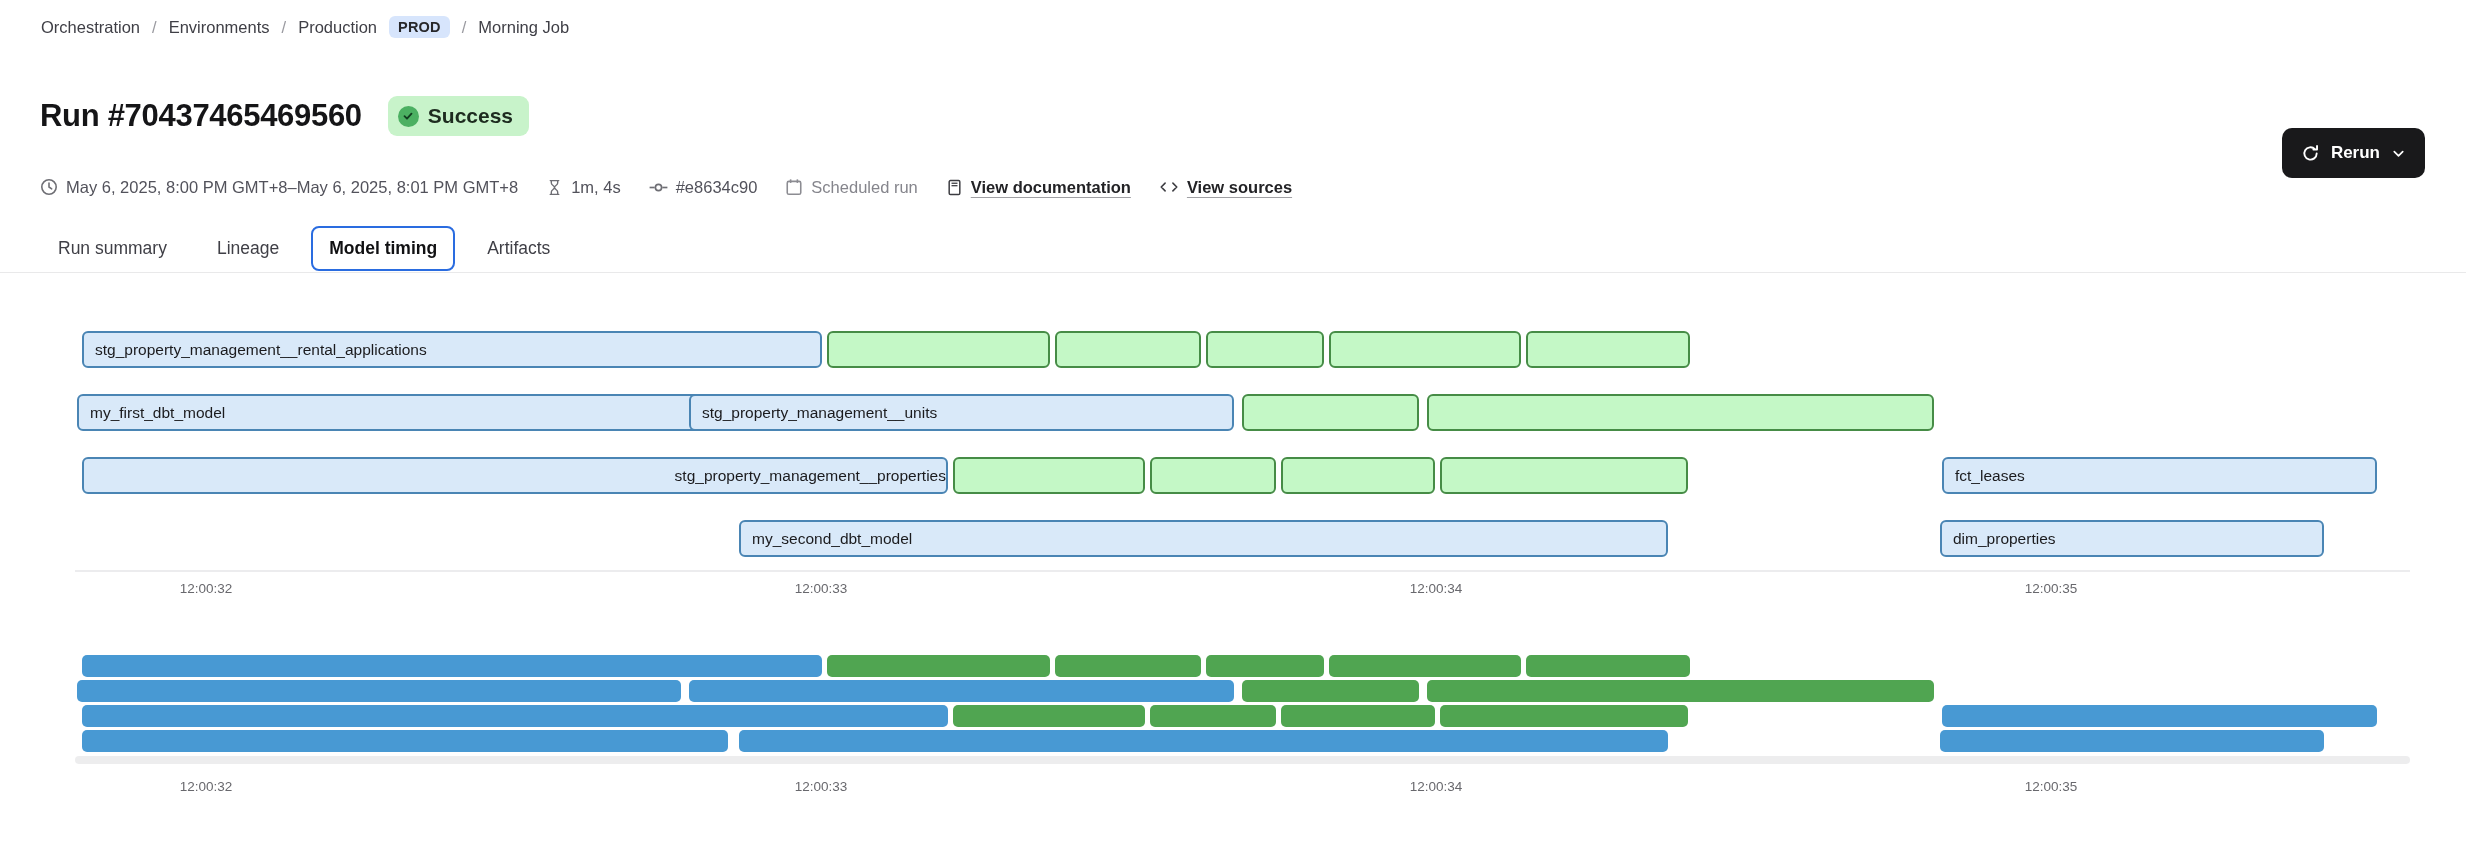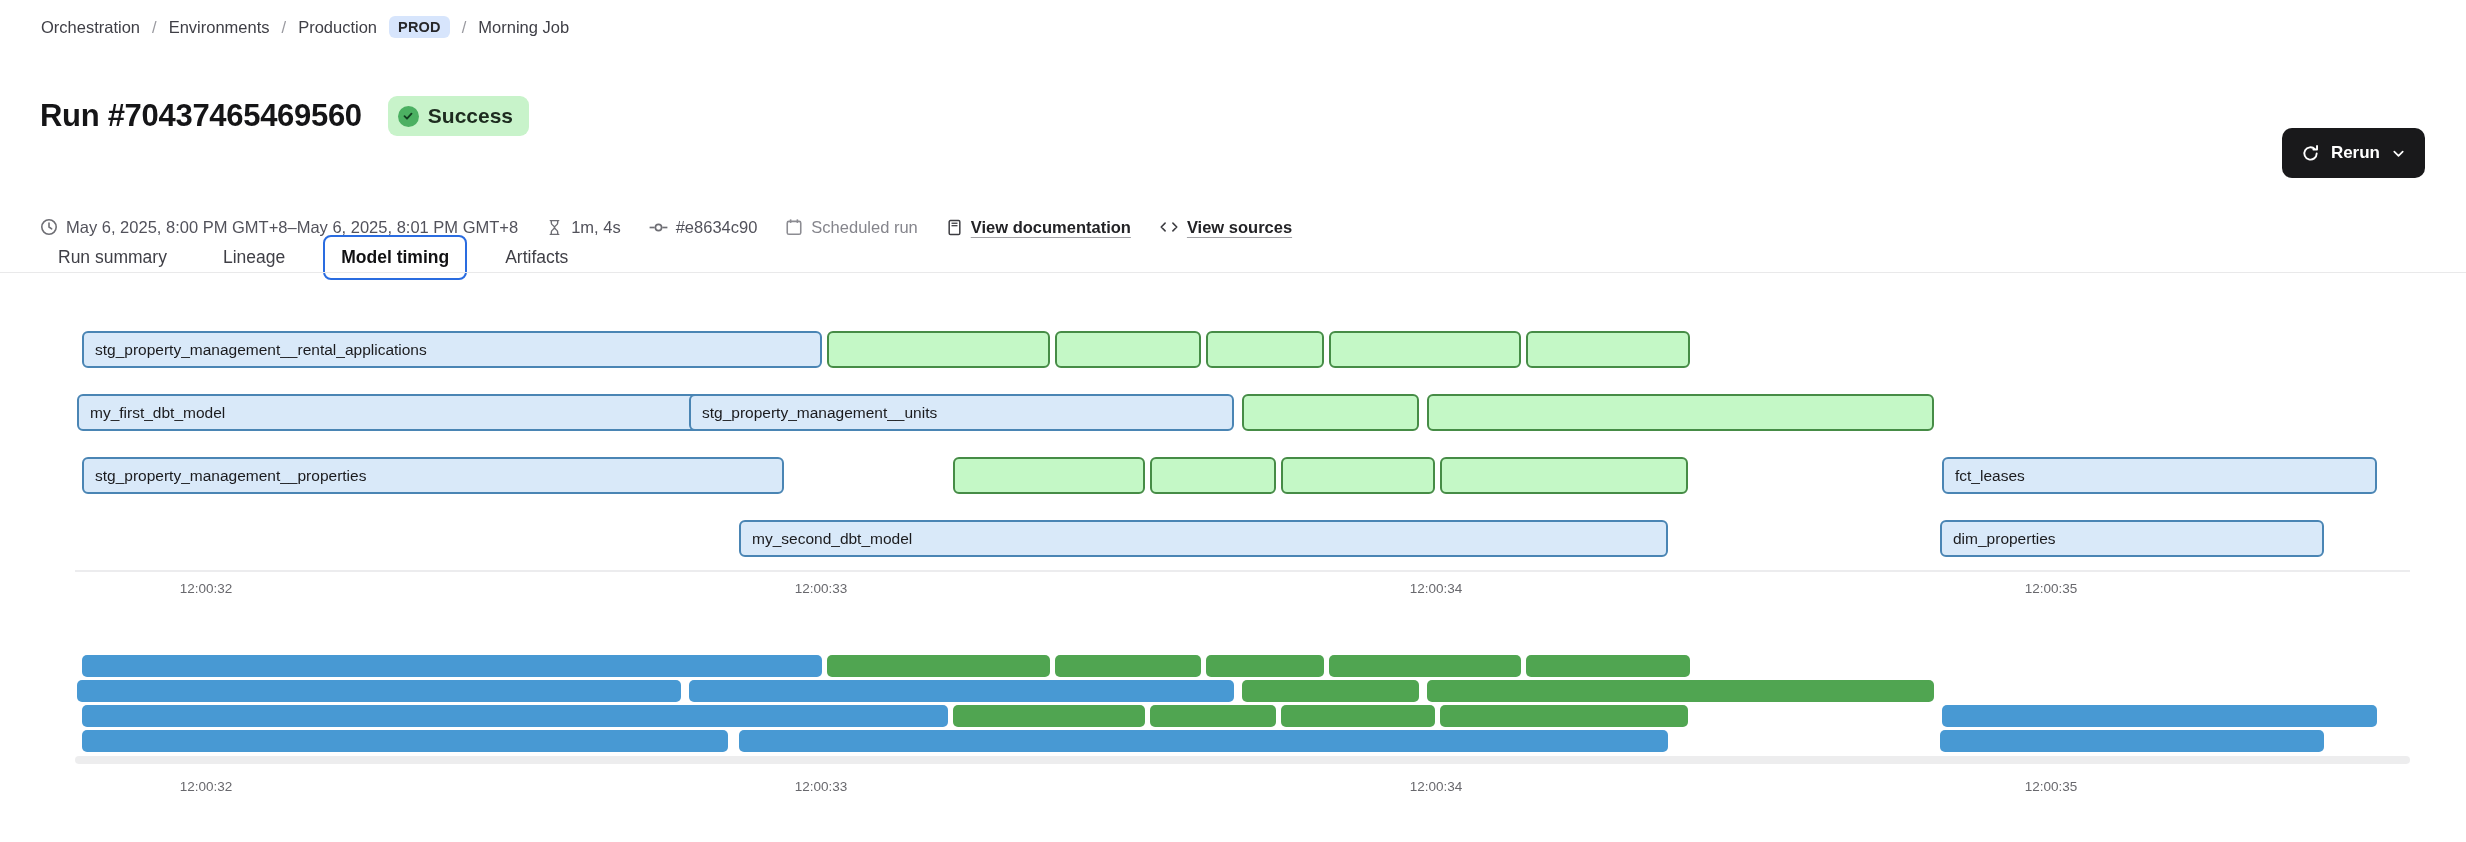--- a/index.html
+++ b/index.html
@@ -25,28 +25,28 @@
 
   
   .rerun-btn { position:absolute; right:41px; top:128px; height:50px; background:#19191b;
     color:#ffffff; border:none; border-radius:10px; padding:0 19px; display:flex;
     align-items:center; gap:11px; font-size:17px; font-weight:700; cursor:pointer;
     font-family:"Liberation Sans", sans-serif; }
 
   
   .meta-row { position:absolute; left:40px; top:177px; display:flex; align-items:center;
     gap:28px; font-size:16.5px; color:#52525b; white-space:nowrap; }
-  .meta-item { display:flex; align-items:center; gap:8px;margin-top:40px; }
+  .meta-item { display:flex; align-items:center; gap:8px; }
   .meta-item.muted { color:#85858c; }
   .meta-link { color:#232326; font-weight:600; text-decoration:underline;
     text-underline-offset:4px; text-decoration-color:#a0a0a4; cursor:pointer; }
   .icon { flex:0 0 auto; display:inline-flex; }
 
   
-  .tabs { position:absolute; left:40px; top:235px; display:flex; align-items:center; gap:20px; }
+  .tabs { position:absolute; left:40px; top:226px; display:flex; align-items:center; gap:14px; }
   .tab { font-size:17.5px; color:#3f3f46; padding:10px 16px; border:2px solid transparent;
     border-radius:8px; cursor:pointer; }
   .tab.active { color:#111113; font-weight:600; border-color:#2a6ce0; }
   .tabs-divider { position:absolute; left:0; top:272px; width:2466px; height:1px; background:#e9e9ea; }
 
   
   .gantt { position:absolute; left:0; top:0; width:2466px; height:842px; pointer-events:none; }
   .bar { position:absolute; height:37px; border:2px solid; border-radius:6px;
     display:flex; align-items:center; padding-left:11px; overflow:hidden;
     pointer-events:auto; cursor:pointer; }
@@ -178,21 +178,21 @@
       <div class="bar" style="left: 1329px; top: 331px; width: 192px; background: rgb(196, 248, 198); border-color: rgb(70, 140, 70);"></div>
       <div class="bar" style="left: 1526px; top: 331px; width: 164px; background: rgb(196, 248, 198); border-color: rgb(70, 140, 70);"></div>
       <div class="bar" style="left: 77px; top: 394px; width: 728px; background: rgb(217, 233, 249); border-color: rgb(74, 133, 180);">
         <span>my_first_dbt_model</span>
       </div>
       <div class="bar" style="left: 689px; top: 394px; width: 545px; background: rgb(217, 233, 249); border-color: rgb(74, 133, 180);">
         <span>stg_property_management__units</span>
       </div>
       <div class="bar" style="left: 1242px; top: 394px; width: 177px; background: rgb(196, 248, 198); border-color: rgb(70, 140, 70);"></div>
       <div class="bar" style="left: 1427px; top: 394px; width: 507px; background: rgb(196, 248, 198); border-color: rgb(70, 140, 70);"></div>
-      <div class="bar" style="left: 82px; top: 457px; width: 702px; background: rgb(217, 233, 249); border-color: rgb(74, 133, 180);">
+      <div class="bar" style="left: 82px; top: 457px; width: 866px; background: rgb(217, 233, 249); border-color: rgb(74, 133, 180); justify-content: flex-end;">
         <span>stg_property_management__properties</span>
       </div>
       <div class="bar" style="left: 953px; top: 457px; width: 192px; background: rgb(196, 248, 198); border-color: rgb(70, 140, 70);"></div>
       <div class="bar" style="left: 1150px; top: 457px; width: 126px; background: rgb(196, 248, 198); border-color: rgb(70, 140, 70);"></div>
       <div class="bar" style="left: 1281px; top: 457px; width: 154px; background: rgb(196, 248, 198); border-color: rgb(70, 140, 70);"></div>
       <div class="bar" style="left: 1440px; top: 457px; width: 248px; background: rgb(196, 248, 198); border-color: rgb(70, 140, 70);"></div>
       <div class="bar" style="left: 1942px; top: 457px; width: 435px; background: rgb(217, 233, 249); border-color: rgb(74, 133, 180);">
         <span>fct_leases</span>
       </div>
       <div class="bar" style="left: 739px; top: 520px; width: 929px; background: rgb(217, 233, 249); border-color: rgb(74, 133, 180);">

